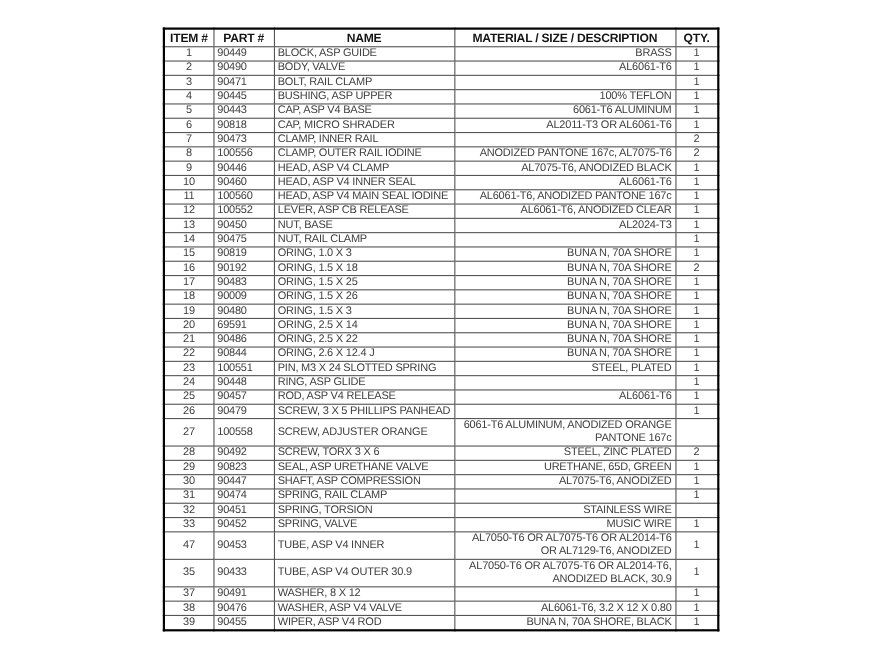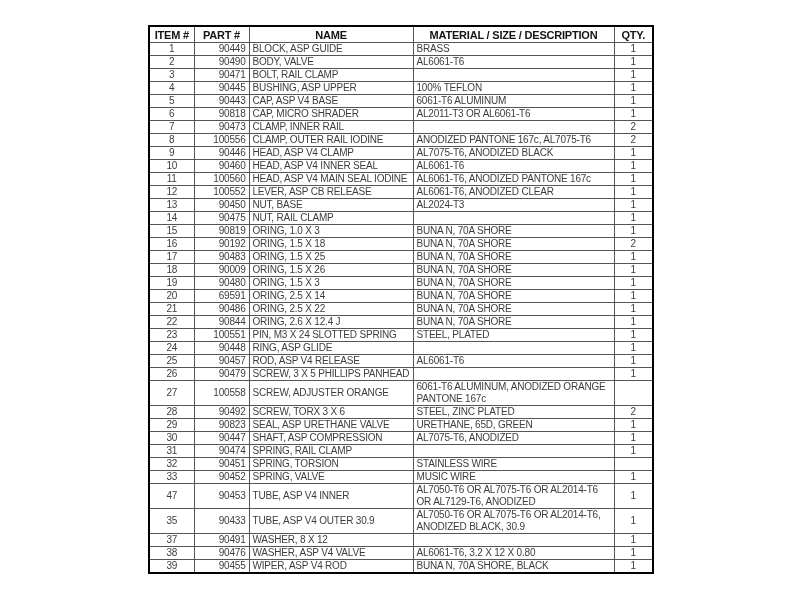--- a/index.html
+++ b/index.html
@@ -24,23 +24,23 @@
     height:15px;padding:0 2px;text-align:center;
     letter-spacing:-0.2px;white-space:nowrap;overflow:hidden;
   }
   table.parts td{
     font-size:10px;color:var(--text);
     border:1px solid var(--grid);
     height:12px;line-height:12px;padding:0 3px;
     letter-spacing:-0.2px;vertical-align:middle;overflow:hidden;
   }
   td.item{font-size:7.5px;text-align:center;padding:0;}
-  td.part{text-align:right;white-space:nowrap;}
+  td.part{text-align:left;white-space:nowrap;}
   td.name{text-align:left;white-space:nowrap;}
-  td.material{text-align:left;margin-left:40px;}
+  td.material{text-align:right;margin-left:40px;}
   td.qty{text-align:center;white-space:nowrap;}
 </style>
 </head>
 <body>
 
 <div class="canvas">
   <table class="parts">
     <colgroup>
       <col style="width:45px">
       <col style="width:55px">

